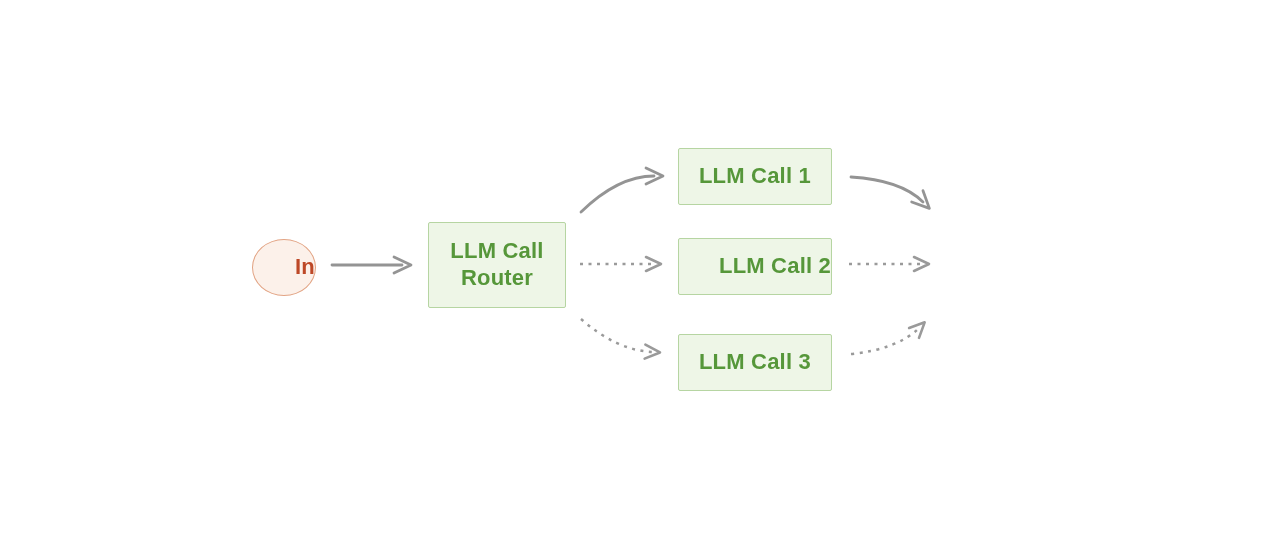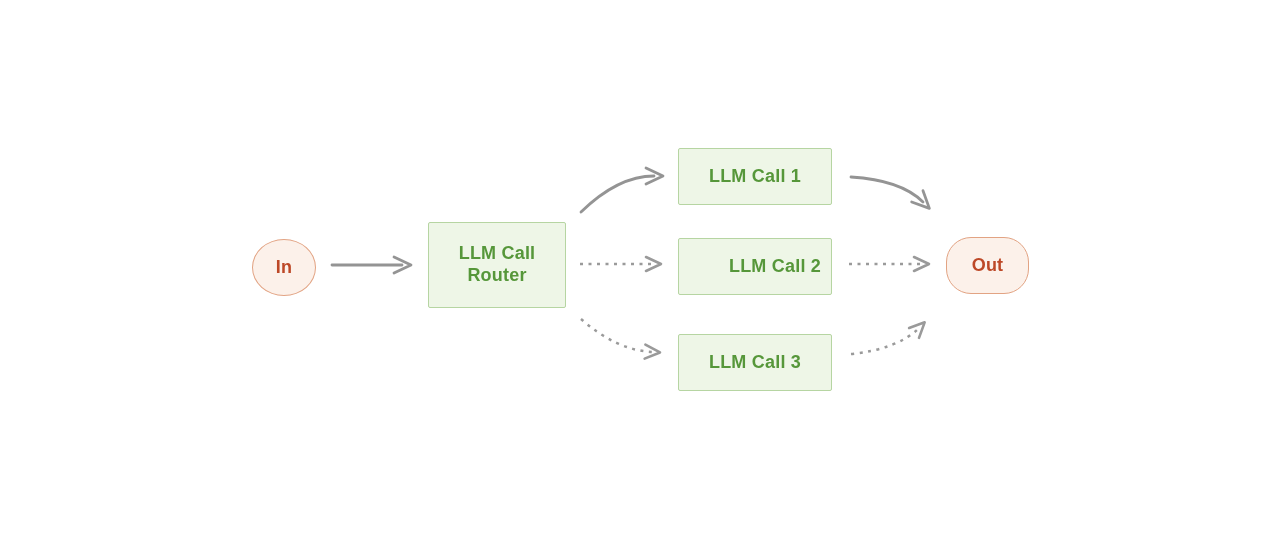--- a/index.html
+++ b/index.html
@@ -22,35 +22,36 @@
     width: 1280px;
     height: 533px;
   }
   .node {
     position: absolute;
     display: flex;
     align-items: center;
     justify-content: center;
     text-align: center;
     font-weight: 700;
-    font-size: 18px;
+    font-size: 22px;
     line-height: 1.22;
     box-sizing: border-box;
     letter-spacing: 0.2px;
   }
   .node.green {
     background: #eef6e7;
     border: 1.5px solid #b6d5a2;
     color: #56973a;
     border-radius: 2px;
   }
   .node.red {
     background: #fcf1ea;
     border: 1.5px solid #e2a383;
     color: #bd4827;
+    justify-content: flex-end;
   }
   .node-in {
     left: 252px; top: 239px; width: 64px; height: 57px;
     border-radius: 50%;
   }
   .node-router {
     left: 428px; top: 222px; width: 138px; height: 86px;
     padding: 6px 14px;
   }
   .node-call1 { left: 678px; top: 148px; width: 154px; height: 57px; }
@@ -111,17 +112,14 @@
   </div>
 
   <div class="node green node-call2">
     <span>LLM Call 2</span>
   </div>
 
   <div class="node green node-call3">
     <span>LLM Call 3</span>
   </div>
 
-  <div class="node red node-out">
-    <span>Out</span>
-  </div>
 
 </div>
 
 </body></html>

